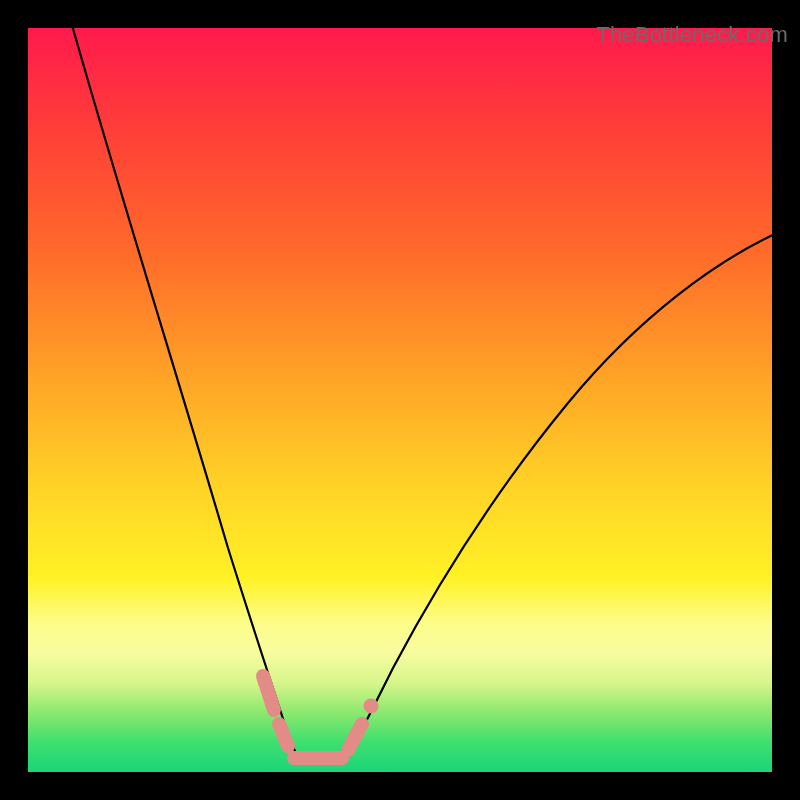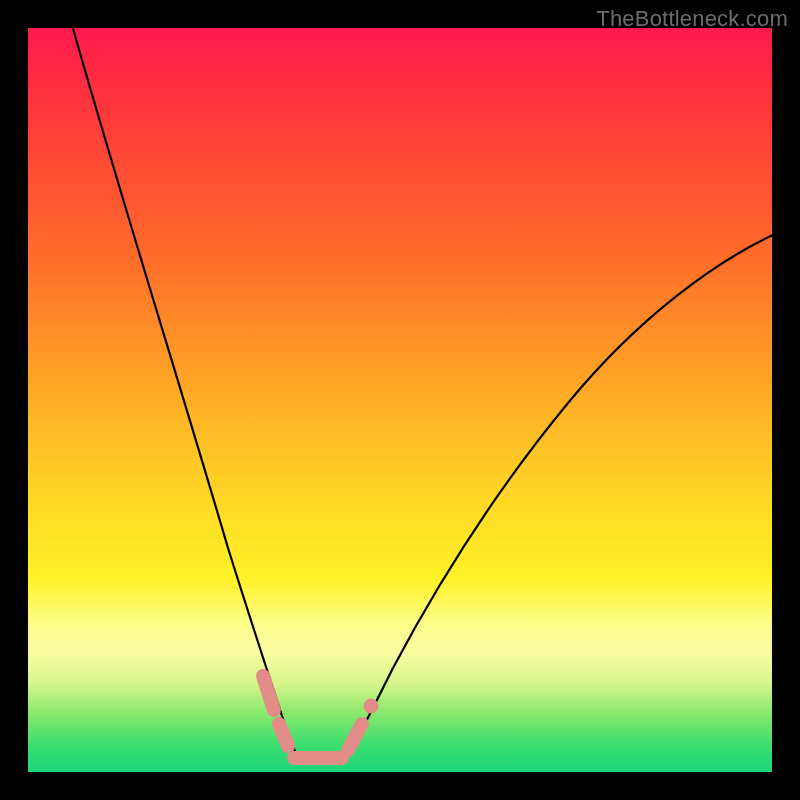--- a/index.html
+++ b/index.html
@@ -26,21 +26,21 @@
       #fff226 74%,
       #fdfd8a 80%,
       #f8fca0 84%,
       #d7f58a 88%,
       #8ce86e 92%,
       #3fdf6e 96%,
       #1ad57a 100%);
   }
   .watermark {
     position: absolute;
-    top: 6px;
+    top: 22px;
     right: 12px;
     color: #6b6b6b;
     font-size: 22px;
     font-weight: 500;
     letter-spacing: 0.2px;
   }
   svg.curves {
     position: absolute;
     left: 0;
     top: 0;

